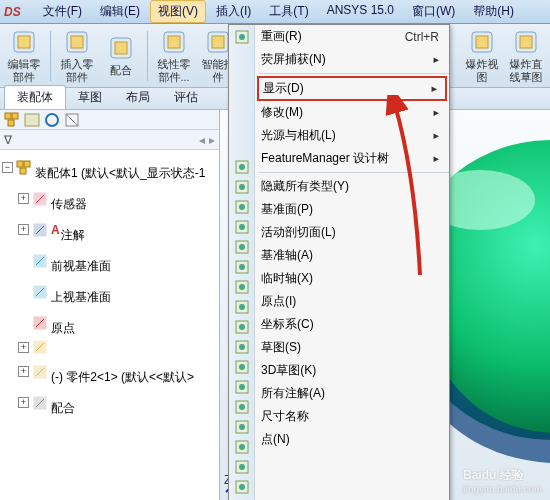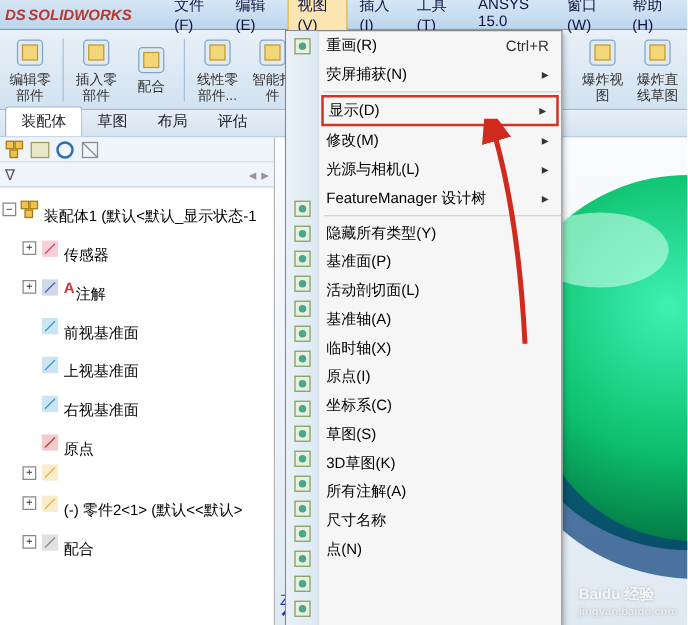--- a/index.html
+++ b/index.html
@@ -1,19 +1,19 @@
 <!DOCTYPE html>
 <html><head>
 <meta charset="utf-8">
 <style>
   * { margin: 0; padding: 0; box-sizing: border-box; font-family: "Microsoft YaHei", SimSun, sans-serif; font-size: 12px; }
   body { width: 550px; height: 500px; background: #fff; overflow: hidden; position: relative; }
   
   .titlebar { height: 24px; background: linear-gradient(#d6e6f5, #bcd6ed); display: flex; align-items: center; padding: 0 4px; border-bottom: 1px solid #7a9bbf; }
-  .logo { display: flex; align-items: center; gap: 2px; font-weight: bold; font-style: italic; color: #b9362f; margin-right: 26px; font-size: 13px; }
+  .logo { display: flex; align-items: center; gap: 2px; font-weight: bold; font-style: italic; color: #b9362f; margin-right: 14px; font-size: 13px; }
   .logo-ds { color: #b9362f; }
   .menu { display: flex; gap: 2px; }
   .menu-item { padding: 3px 8px; color: #114; cursor: pointer; border-radius: 3px; }
   .menu-item.active { background: #fbe6b1; border: 1px solid #e0b64b; padding: 2px 7px; }
   
   .ribbon { height: 64px; background: linear-gradient(#e8f0f8, #d2e2f0); border-bottom: 1px solid #9fbad6; display: flex; align-items: center; padding: 0 4px; gap: 4px; }
   .rb { display: flex; flex-direction: column; align-items: center; gap: 2px; min-width: 40px; }
   .rb-icon { width: 28px; height: 28px; display: flex; align-items: center; justify-content: center; }
   .rb-label { font-size: 11px; color: #333; line-height: 1.1; text-align: center; white-space: pre-line; }
   .rsep { width: 1px; height: 50px; background: #a8bfdb; margin: 0 2px; }
@@ -54,21 +54,20 @@
   
   .watermark { position: absolute; right: 8px; bottom: 6px; opacity: .65; color: #fff; text-shadow: 0 0 2px #888; font-weight: bold; font-size: 14px; z-index: 50; }
   .watermark small { display: block; font-size: 9px; color: #eee; text-align: left; }
 </style>
 </head>
 <body>
 
 <div class="titlebar">
   <div class="logo">
     <span class="logo-ds">DS</span>
-    <span>SOLIDWORKS</span>
   </div>
   <div class="menu" id="menubar">
       <div class="menu-item">文件(F)</div>
       <div class="menu-item">编辑(E)</div>
       <div class="menu-item active">视图(V)</div>
       <div class="menu-item">插入(I)</div>
       <div class="menu-item">工具(T)</div>
       <div class="menu-item">ANSYS 15.0</div>
       <div class="menu-item">窗口(W)</div>
       <div class="menu-item">帮助(H)</div>
@@ -248,30 +247,20 @@
         </div>
         <div class="node d1">
           <span class="exp blank"></span>
           <span class="nico">
             <svg width="16" height="16" viewBox="0 0 16 16">
               <rect x="2" y="2" width="12" height="12" fill="#39c" opacity=".25" stroke="#39c"></rect>
               <path d="M4 12 L12 4" stroke="#39c"></path>
             </svg>
           </span>
           <span class="nlabel">上视基准面</span>
-        </div>
-        <div class="node d1">
-          <span class="exp blank"></span>
-          <span class="nico">
-            <svg width="16" height="16" viewBox="0 0 16 16">
-              <rect x="2" y="2" width="12" height="12" fill="#39c" opacity=".25" stroke="#39c"></rect>
-              <path d="M4 12 L12 4" stroke="#39c"></path>
-            </svg>
-          </span>
-          <span class="nlabel">右视基准面</span>
         </div>
         <div class="node d1">
           <span class="exp blank"></span>
           <span class="nico">
             <svg width="16" height="16" viewBox="0 0 16 16">
               <rect x="2" y="2" width="12" height="12" fill="#c33" opacity=".25" stroke="#c33"></rect>
               <path d="M4 12 L12 4" stroke="#c33"></path>
             </svg>
           </span>
           <span class="nlabel">原点</span>

